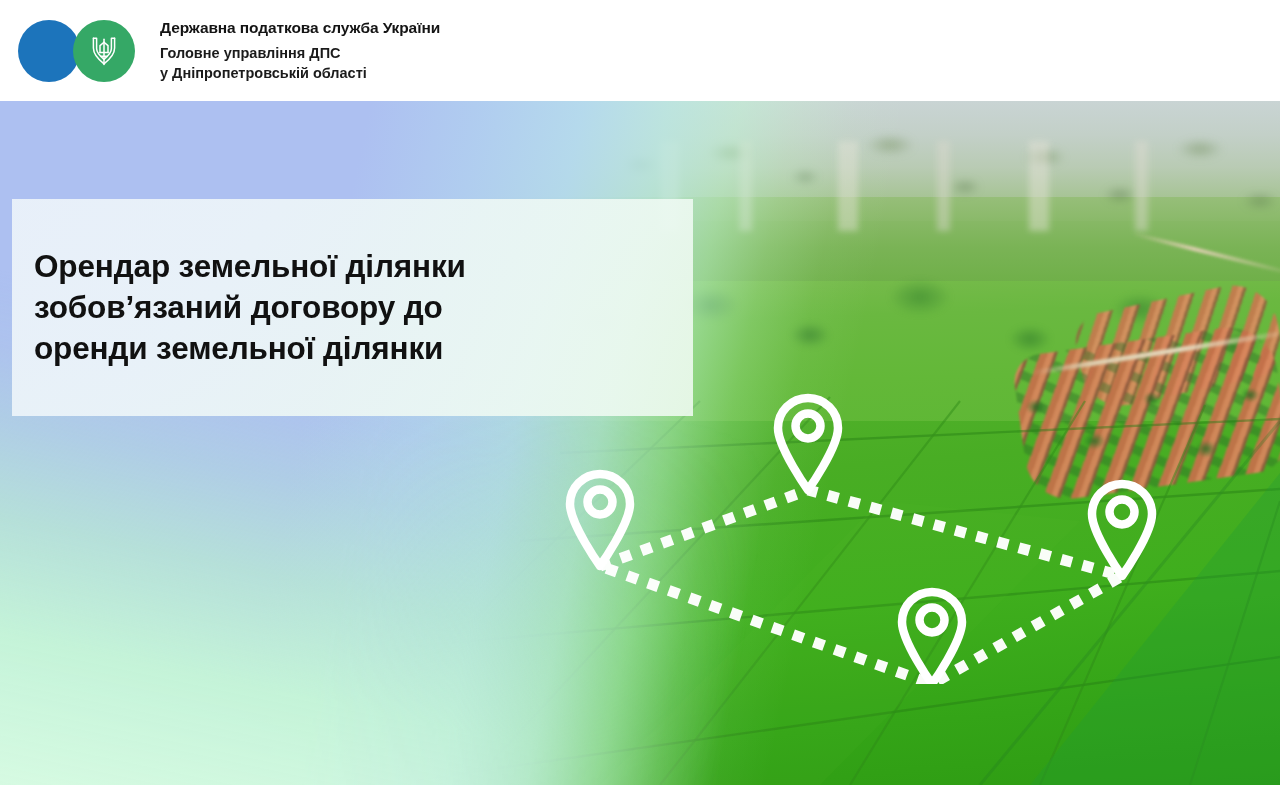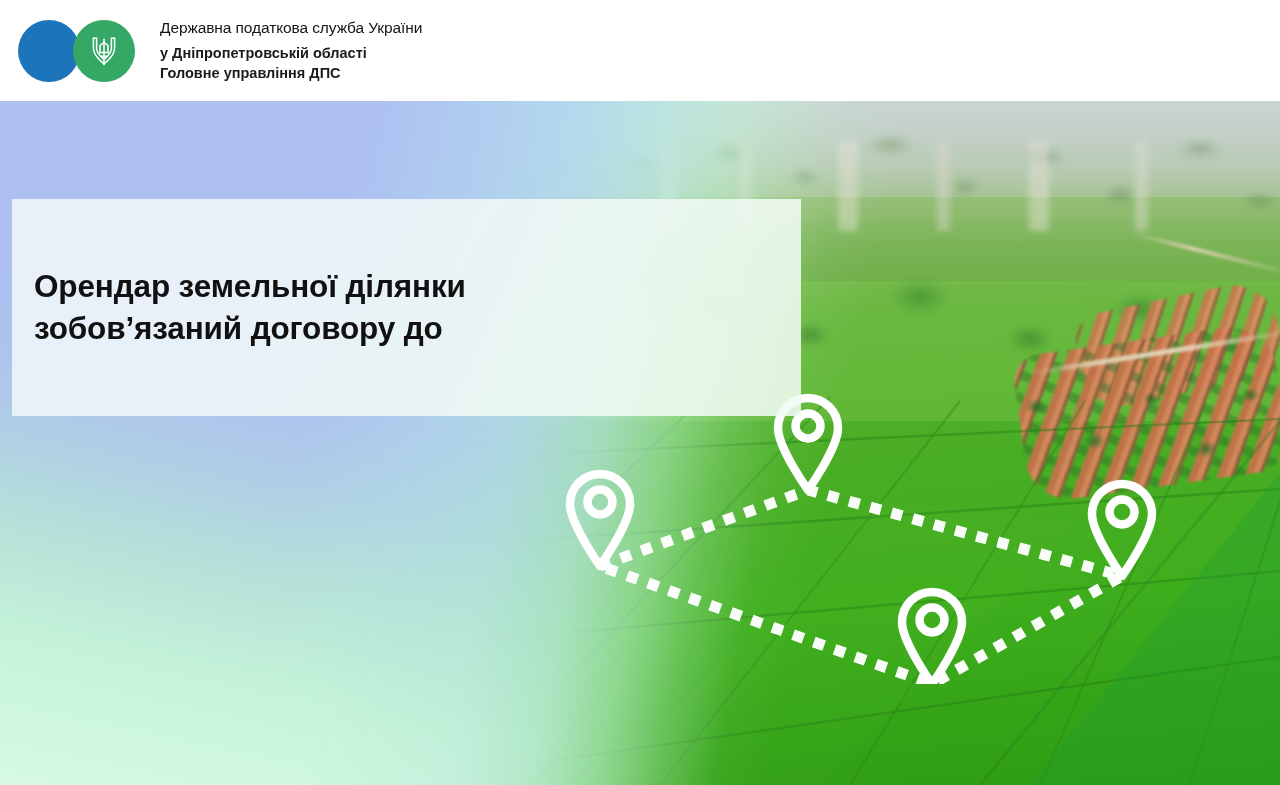--- a/index.html
+++ b/index.html
@@ -52,21 +52,21 @@
   }
 
   .header-text {
     margin-left:18px;
     display:flex;
     flex-direction:column;
     justify-content:center;
   }
   .org-title {
     font-size:15.5px;
-    font-weight:normal;
+    font-weight:bold;
     color:#141414;
     letter-spacing:-0.1px;
     line-height:1.25;
     margin-bottom:7px;
     white-space:nowrap;
   }
   .org-sub {
     font-size:14.5px;
     font-weight:bold;
     color:#1b1b1b;
@@ -271,21 +271,21 @@
   .map-graphic {
     position:absolute; left:0; top:0; width:1280px; height:684px;
     z-index:20;
     pointer-events:none;
   }
 
   
   .text-panel {
     position:absolute;
     left:12px; top:199px;
-    width:789px; height:217px;
+    width:681px; height:217px;
     z-index:30;
     background:
       linear-gradient(128deg,
         rgba(236,243,250,0.93)  0%,
         rgba(237,245,249,0.92) 30%,
         rgba(238,248,245,0.90) 55%,
         rgba(239,250,243,0.89) 78%,
         rgba(240,251,242,0.88) 100%);
     display:flex;
     align-items:center;
@@ -323,22 +323,22 @@
           <path d="M25.6 4.2 L22.4 4.2 L22.4 14.6 C22.4 18.6 19.4 21.8 15 25.4"></path>
           <path d="M11.0 18.4 L19.0 18.4"></path>
           <path d="M12.2 22.2 L17.8 22.2"></path>
         </svg>
       </div>
     </div>
 
     <div class="header-text">
       <div class="org-title">Державна податкова служба України</div>
       <div>
+        <div class="org-sub">Головне управління ДПС</div>
         <div class="org-sub">у Дніпропетровській області</div>
-        <div class="org-sub">Головне управління ДПС</div>
       </div>
     </div>
 
   </div>
 
   <div class="hero">
 
     <div class="hero-photo">
       <div class="band-haze"></div>
       <div class="band-haze2"></div>
@@ -407,16 +407,17 @@
         <path d="M932,684 C932,684 962,642 962,622 A30,30 0 1 0 902,622 C902,642 932,684 932,684 Z"></path>
         <circle cx="932" cy="620" r="12.5"></circle>
       </g>
     </g>
   </svg>
 
   <div class="text-panel">
     <h1 class="headline">
       <span class="hl-line">Орендар земельної ділянки</span>
       <span class="hl-line">зобов’язаний договору до</span>
+      <span class="hl-line">оренди земельної ділянки</span>
     </h1>
   </div>
 
 </div>
 
 </body></html>

